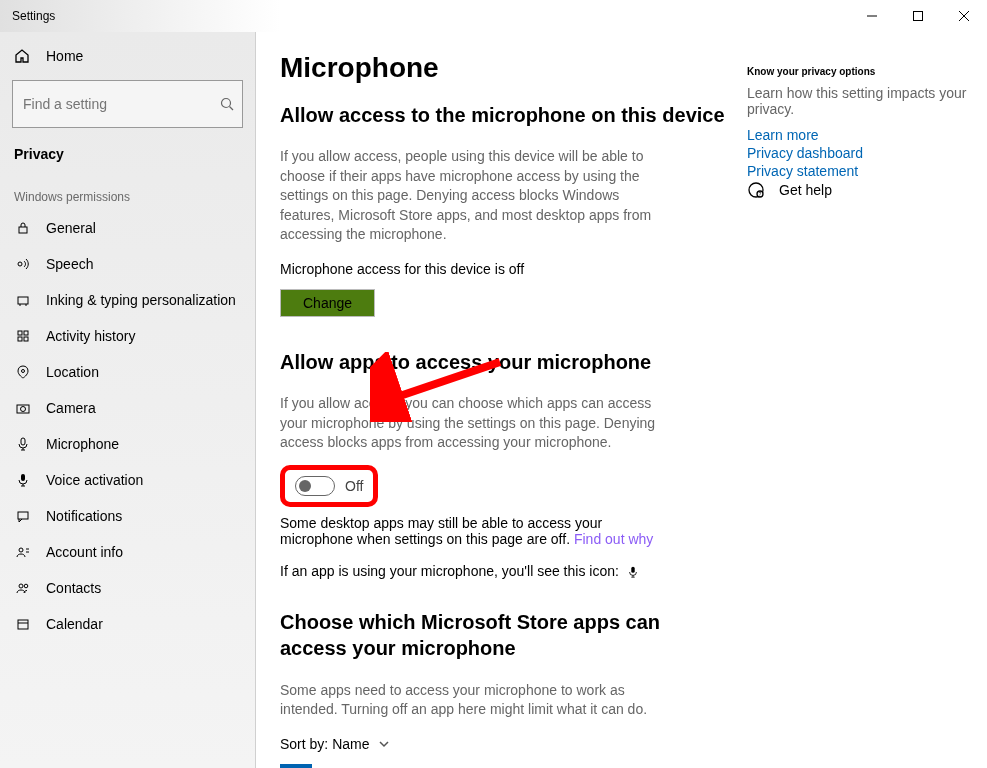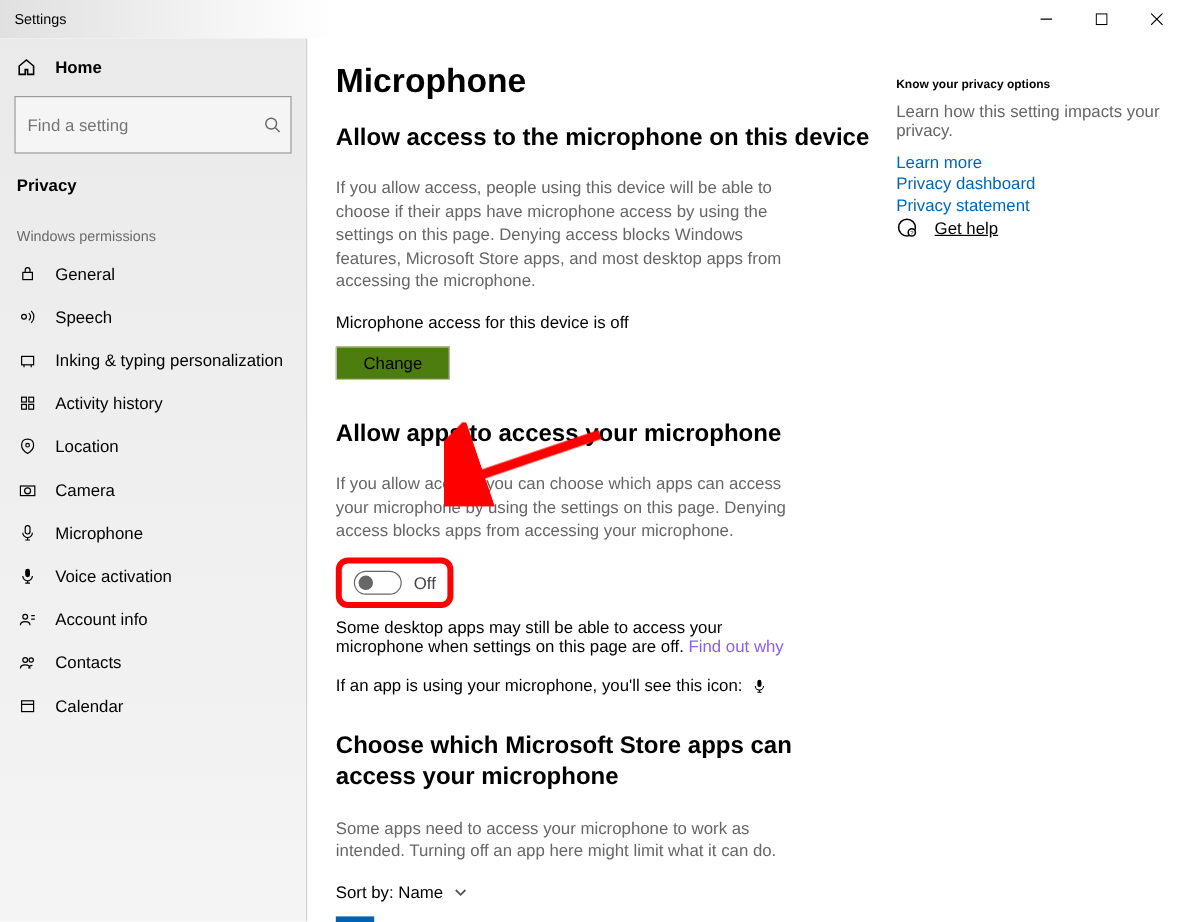--- a/index.html
+++ b/index.html
@@ -30,21 +30,20 @@
     background: linear-gradient(to bottom, #eaeaea 0, #f4f4f4 100%);
     border-right: 1px solid #d0d0d0;
     display: flex;
     flex-direction: column;
     overflow-y: auto;
   }
   .sidebar .home {
     display: flex; align-items: center;
     padding: 10px 14px; margin-top: 6px;
     font-size: 14px;
-    font-weight: bold;
   }
   .sidebar .home .ico { width: 18px; margin-right: 14px; }
   .searchbox {
     margin: 6px 12px 8px 12px;
     border: 1px solid #999;
     background: #f5f5f5;
     height: 48px;
     display: flex; align-items: center;
     padding: 0 8px;
   }
@@ -116,21 +115,21 @@
     width: 32px; height: 32px; display:flex; align-items:center; justify-content:center;
     margin-right: 12px; color:#fff; font-size:16px;
   }
   .camera-bg { background:#0063b1; }
   .cortana-bg { background:#101010; }
   .appitem .appname { flex: 1; font-size:14px; }
   .appitem .apptoggle { display:flex; align-items:center; width:90px;}
   .right-h { font-size:10px; font-weight:600; margin: 20px 0 8px 0;}
   .right-p { font-size:14px; color:#666; margin:0 0 10px 0;}
   .right-link { display:block; color:#0066b4; font-size:14px; margin:2px 0; cursor:pointer;}
-  .helprow { display:flex; align-items:center; cursor:pointer;text-decoration:underline;}
+  .helprow { display:flex; align-items:center; cursor:pointer;}
   .helprow .hico { width:20px; margin-right:12px; }
   svg { display:block; }
 </style>
 </head>
 <body>
 
 <div class="titlebar">
   <span class="title">Settings</span>
   <div class="win-btns">
     <div class="win-btn">
@@ -244,20 +243,29 @@
       <span>Microphone</span>
     </div>
     <div class="navitem">
       <span class="ico">
           <svg width="14" height="14" viewBox="0 0 14 14">
             <rect x="5" y="1" width="4" height="7" rx="2" fill="#000"></rect>
             <path d="M3 7a4 4 0 008 0M7 11v2M5 13h4" fill="none" stroke="#000"></path>
           </svg>
         </span>
       <span>Voice activation</span>
+    </div>
+    <div class="navitem">
+      <span class="ico">
+          <svg width="14" height="14" viewBox="0 0 14 14">
+            <rect x="2" y="3" width="10" height="7" fill="none" stroke="#000"></rect>
+            <path d="M6 10l-3 3v-3" fill="none" stroke="#000"></path>
+          </svg>
+        </span>
+      <span>Notifications</span>
     </div>
     <div class="navitem">
       <span class="ico">
           <svg width="14" height="14" viewBox="0 0 14 14">
             <circle cx="5" cy="5" r="2" fill="none" stroke="#000"></circle>
             <path d="M1 12c0-2 2-3 4-3s4 1 4 3" fill="none" stroke="#000"></path>
             <line x1="10" y1="4" x2="13" y2="4" stroke="#000"></line>
             <line x1="10" y1="7" x2="13" y2="7" stroke="#000"></line>
           </svg>
         </span>

